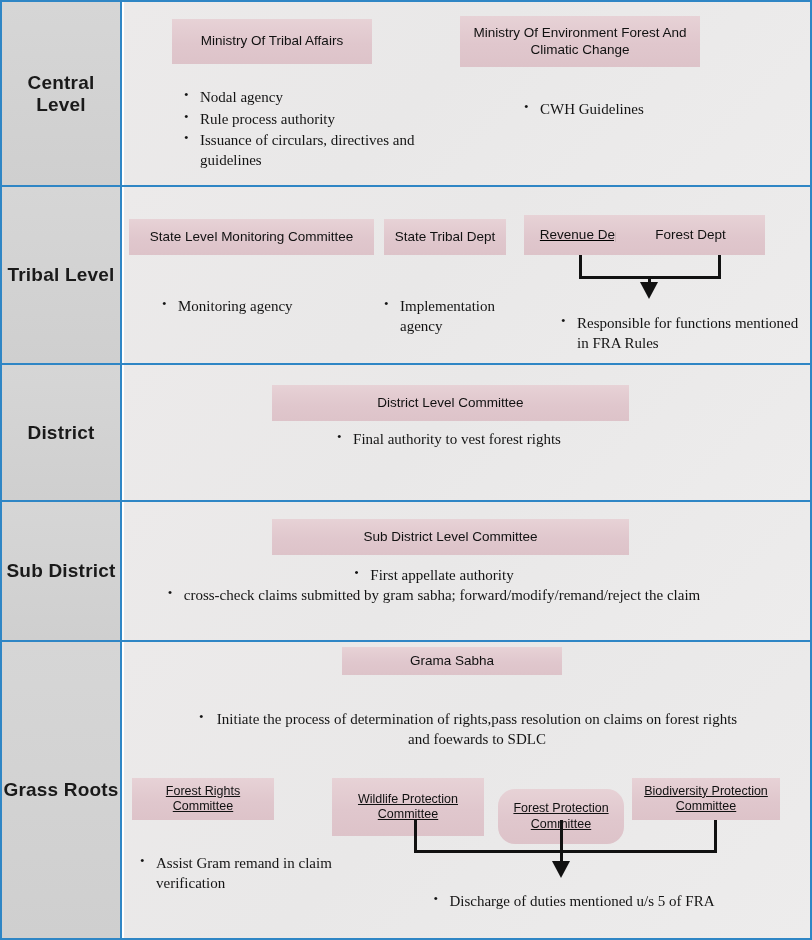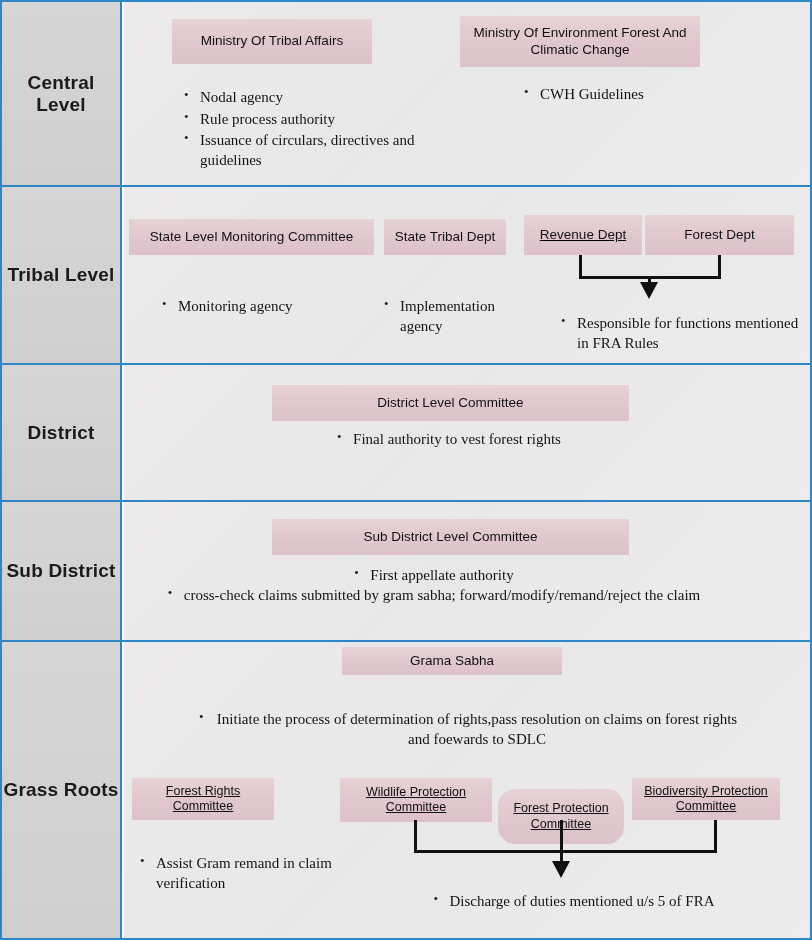--- a/index.html
+++ b/index.html
@@ -110,21 +110,21 @@
       </div>
 
       <div class="bullets" style="left:60px;top:86px;width:240px;">
         <ul>
           <li>Nodal agency</li>
           <li>Rule process authority</li>
           <li>Issuance of circulars, directives and guidelines</li>
         </ul>
       </div>
 
-      <div class="bullets" style="left:400px;top:83px;width:220px;">
+      <div class="bullets" style="left:400px;top:98px;width:220px;">
         <ul>
           <li>CWH Guidelines</li>
         </ul>
       </div>
 
     </div>
   </div>
 
   <div class="row" style="top:185px;height:178px;">
     <div class="level-cell">
@@ -137,21 +137,21 @@
       </div>
 
       <div class="pbox" style="left:260px;top:32px;width:122px;height:36px;">
         <span>State Tribal Dept</span>
       </div>
 
       <div class="pbox" style="left:400px;top:28px;width:118px;height:40px;text-decoration:underline;">
         <span>Revenue Dept</span>
       </div>
 
-      <div class="pbox" style="left:521px;top:28px;width:149px;height:40px;text-align:center;">
+      <div class="pbox" style="left:492px;top:28px;width:149px;height:40px;text-align:center;">
         <span>Forest Dept</span>
       </div>
 
       <div class="conn v" style="left:455px;top:68px;height:24px;"></div>
       <div class="conn v" style="left:594px;top:68px;height:24px;"></div>
       <div class="conn h" style="left:455px;top:89px;width:142px;"></div>
       <div class="conn v" style="left:524px;top:89px;height:16px;"></div>
       <div class="arrow" style="left:516px;top:95px;"></div>
 
       <div class="bullets" style="left:38px;top:110px;width:210px;">
@@ -231,21 +231,21 @@
       <div class="bullets center" style="left:75px;top:68px;width:540px;">
         <ul>
           <li>Initiate the process of  determination of rights,pass resolution on claims on forest rights and foewards to SDLC</li>
         </ul>
       </div>
 
       <div class="pbox small" style="left:8px;top:136px;width:142px;height:42px;">
         <span>Forest Rights Committee</span>
       </div>
 
-      <div class="pbox small" style="left:216px;top:136px;width:152px;height:44px;">
+      <div class="pbox small" style="left:208px;top:136px;width:152px;height:58px;">
         <span>Wildlife Protection Committee</span>
       </div>
 
       <div class="pbox small" style="left:374px;top:147px;width:126px;height:55px;border-radius:17px;">
         <span>Forest Protection Committee</span>
       </div>
 
       <div class="pbox small" style="left:508px;top:136px;width:148px;height:42px;text-align:center;">
         <span>Biodiversity Protection Committee</span>
       </div>

